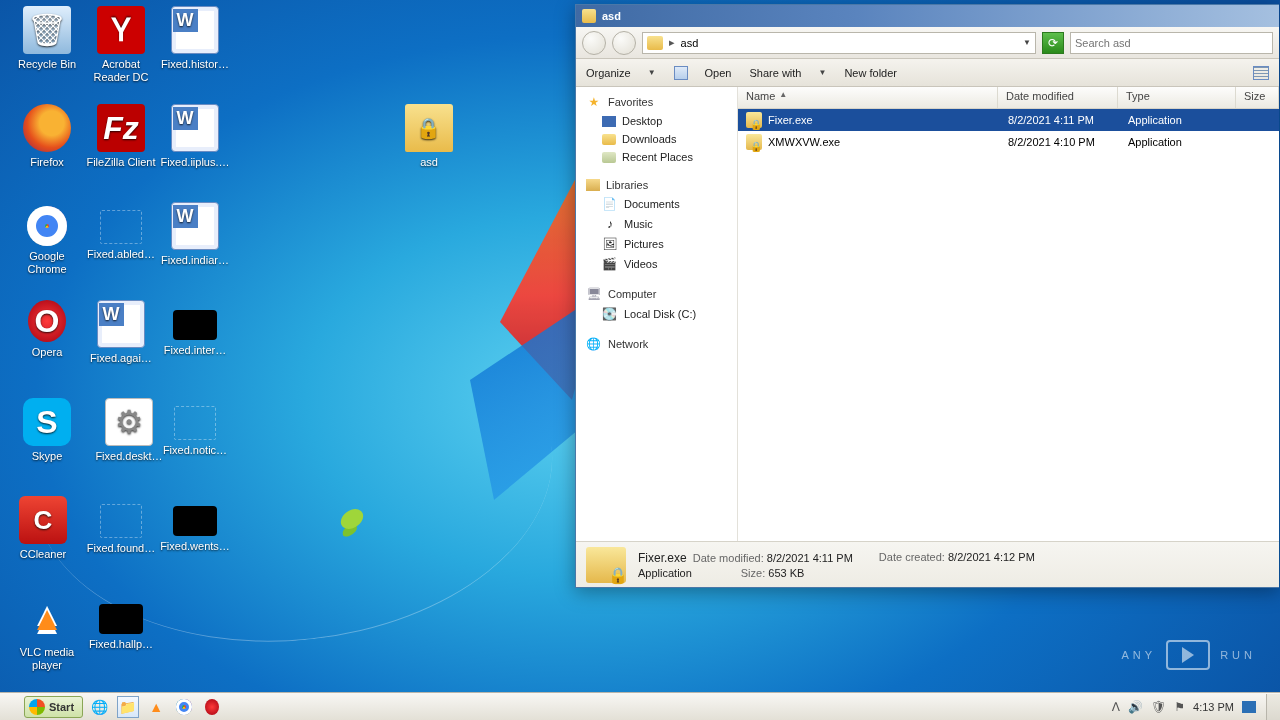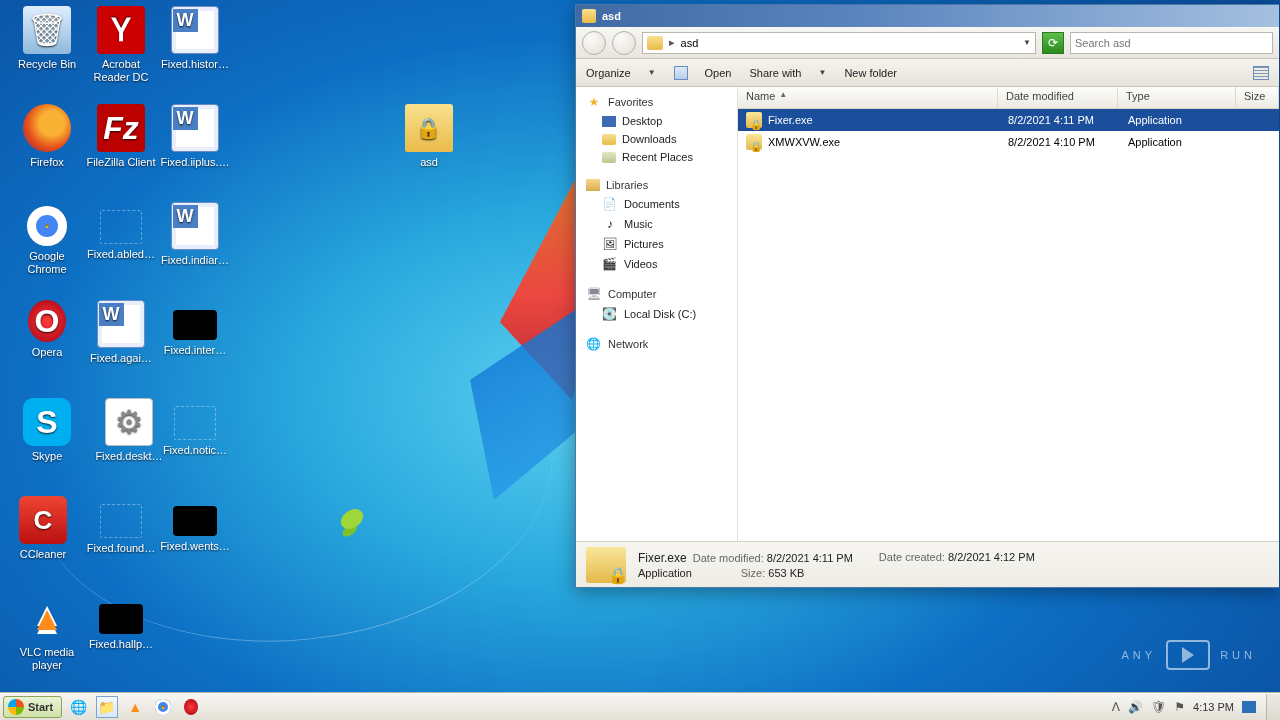--- a/index.html
+++ b/index.html
@@ -111,21 +111,21 @@
 .dk { color:#666; } .dv { color:#222; }
 .dname { font-size:12px; color:#222; }
 
 
 .wm { position:absolute; right:24px; bottom:50px; color:rgba(255,255,255,.55); font-size:30px; letter-spacing:4px; display:flex; align-items:center; gap:10px; }
 .wm .play { width:44px;height:30px; border:2px solid rgba(255,255,255,.55); border-radius:4px; display:flex; align-items:center; justify-content:center; }
 .wm .play::after { content:""; border-left:12px solid rgba(255,255,255,.55); border-top:8px solid transparent; border-bottom:8px solid transparent; }
 
 
 .tbbar { position:absolute; left:0; right:0; bottom:0; height:28px;
-  background:linear-gradient(#f8f7f4,#e3e0d6); border-top:1px solid #b8b5ab; display:flex; align-items:center; }
+  background:linear-gradient(#f8f7f4,#e3e0d6); border-top:1px solid #b8b5ab; display:flex; align-items:center;padding-left:21px; }
 .startbtn { height:22px; margin:0 3px; padding:0 8px 0 4px; border:1px solid #8aa656;
   background:linear-gradient(#eaf3d6,#cfe2a8); border-radius:3px; display:flex; align-items:center; gap:4px;
   font-weight:bold; color:#333; font-size:12px; }
 .orb { width:16px;height:16px; border-radius:50%;
   background:conic-gradient(#f25022 0 90deg,#7fba00 90deg 180deg,#ffb900 180deg 270deg,#00a4ef 270deg 360deg); }
 .qicon { width:22px;height:22px; margin:0 3px; display:flex; align-items:center; justify-content:center; font-size:14px; }
 .qicon.active { border:1px solid #7fa3c8; background:linear-gradient(#f4f9ff,#d7e7f8); padding:0 4px; }
 .tray { margin-left:auto; display:flex; align-items:center; gap:8px; padding-right:6px; color:#333; }
 .trayic { font-size:12px; color:#555; }
 .showdt { width:14px; height:26px; border-left:1px solid #b8b5ab; background:linear-gradient(#eceae2,#dcd9cf); margin-left:4px; }

